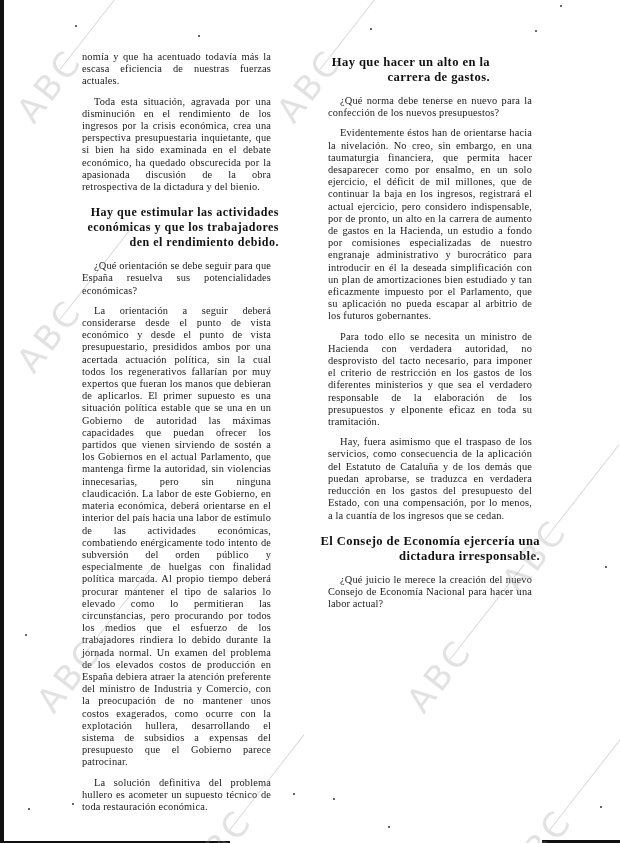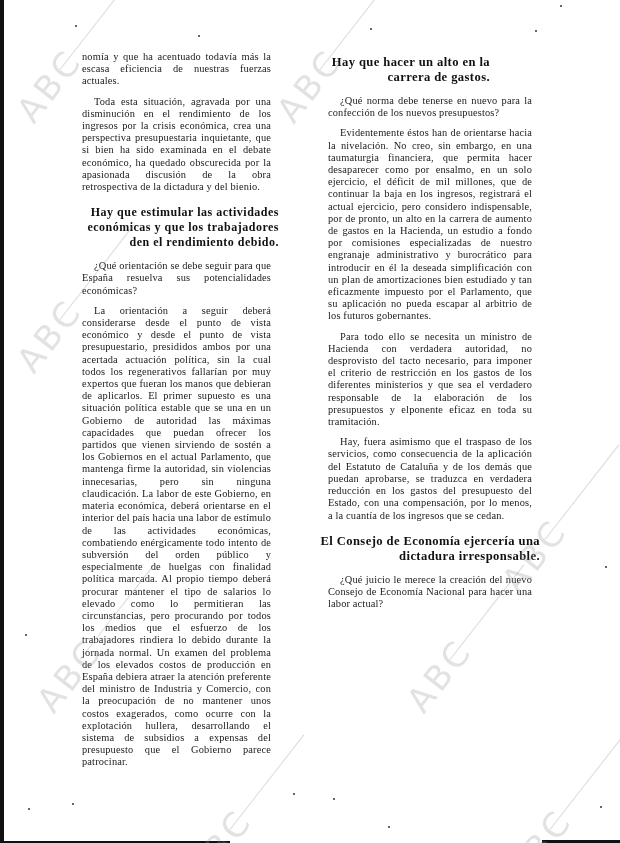--- a/index.html
+++ b/index.html
@@ -36,20 +36,21 @@
 <div class="edge-left"></div>
 <div class="edge-bottom-l"></div>
 <div class="edge-bottom-r"></div>
 
 <div class="col left">
   <p class="cont">nomía y que ha acentuado todavía más la escasa eficiencia de nuestras fuerzas actuales.</p>
   <p>Toda esta situación, agravada por una disminución en el rendimiento de los ingresos por la crisis económica, crea una perspectiva presupuestaria inquietante, que si bien ha sido examinada en el debate económico, ha quedado obscurecida por la apasionada discusión de la obra retrospectiva de la dictadura y del bienio.</p>
   <h2>Hay que estimular las actividades económicas y que los trabajadores den el rendimiento debido.</h2>
   <p>¿Qué orientación se debe seguir para que España resuelva sus potencialidades económicas?</p>
   <p>La orientación a seguir deberá considerarse desde el punto de vista económico y desde el punto de vista presupuestario, presididos ambos por una acertada actuación política, sin la cual todos los regenerativos fallarían por muy expertos que fueran los manos que debieran de aplicarlos. El primer supuesto es una situación política estable que se una en un Gobierno de autoridad las máximas capacidades que puedan ofrecer los partidos que vienen sirviendo de sostén a los Gobiernos en el actual Parlamento, que mantenga firme la autoridad, sin violencias innecesarias, pero sin ninguna claudicación. La labor de este Gobierno, en materia económica, deberá orientarse en el interior del país hacia una labor de estímulo de las actividades económicas, combatiendo enérgicamente todo intento de subversión del orden público y especialmente de huelgas con finalidad política marcada. Al propio tiempo deberá procurar mantener el tipo de salarios lo elevado como lo permitieran las circunstancias, pero procurando por todos los medios que el esfuerzo de los trabajadores rindiera lo debido durante la jornada normal. Un examen del problema de los elevados costos de producción en España debiera atraer la atención preferente del ministro de Industria y Comercio, con la preocupación de no mantener unos costos exagerados, como ocurre con la explotación hullera, desarrollando el sistema de subsidios a expensas del presupuesto que el Gobierno parece patrocinar.</p>
+  <p>La solución definitiva del problema hullero es acometer un supuesto técnico de toda restauración económica.</p>
 </div>
 
 <div class="col right">
   <h2 style="width:170px;">Hay que hacer un alto en la carrera de gastos.</h2>
   <p>¿Qué norma debe tenerse en nuevo para la confección de los nuevos presupuestos?</p>
   <p>Evidentemente éstos han de orientarse hacia la nivelación. No creo, sin embargo, en una taumaturgia financiera, que permita hacer desaparecer como por ensalmo, en un solo ejercicio, el déficit de mil millones, que de continuar la baja en los ingresos, registrará el actual ejercicio, pero considero indispensable, por de pronto, un alto en la carrera de aumento de gastos en la Hacienda, un estudio a fondo por comisiones especializadas de nuestro engranaje administrativo y burocrático para introducir en él la deseada simplificación con un plan de amortizaciones bien estudiado y tan eficazmente impuesto por el Parlamento, que su aplicación no pueda escapar al arbitrio de los futuros gobernantes.</p>
   <p>Para todo ello se necesita un ministro de Hacienda con verdadera autoridad, no desprovisto del tacto necesario, para imponer el criterio de restricción en los gastos de los diferentes ministerios y que sea el verdadero responsable de la elaboración de los presupuestos y elponente eficaz en toda su tramitación.</p>
   <p>Hay, fuera asimismo que el traspaso de los servicios, como consecuencia de la aplicación del Estatuto de Cataluña y de los demás que puedan aprobarse, se traduzca en verdadera reducción en los gastos del presupuesto del Estado, con una compensación, por lo menos, a la cuantía de los ingresos que se cedan.</p>
   <h2>El Consejo de Economía ejercería una dictadura irresponsable.</h2>
   <p>¿Qué juicio le merece la creación del nuevo Consejo de Economía Nacional para hacer una labor actual?</p>

